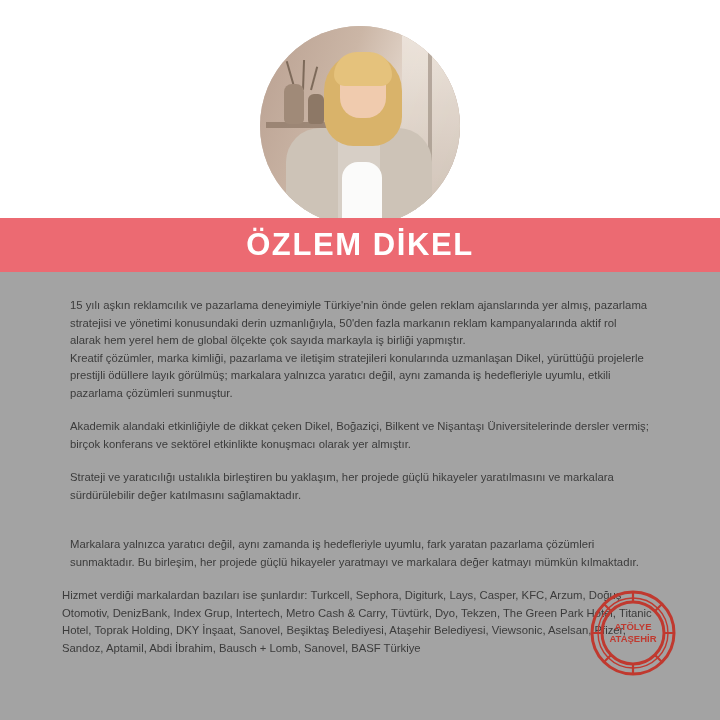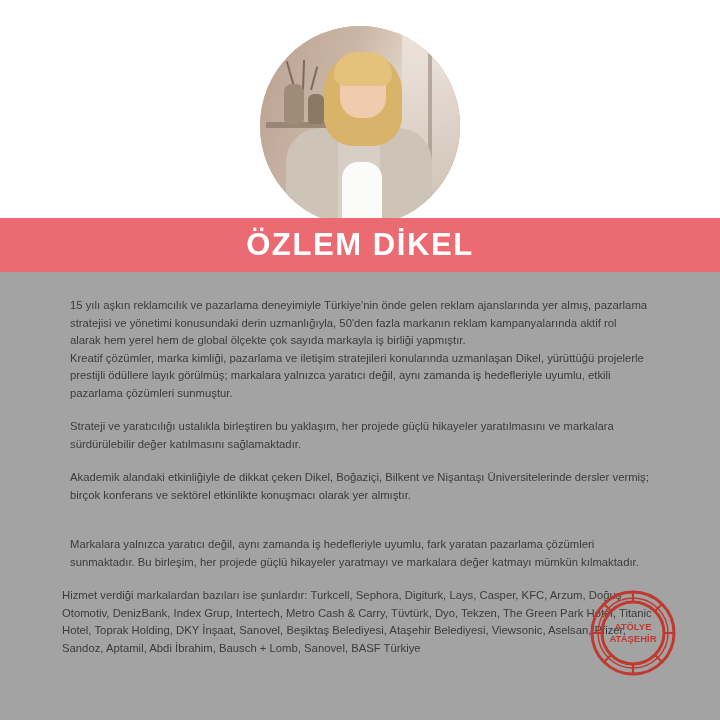--- a/index.html
+++ b/index.html
@@ -256,22 +256,22 @@
     </div>
   </div>
 
   <div class="name-banner">
     <h1>ÖZLEM DİKEL</h1>
   </div>
 
   <div class="content">
     <p class="para p1">15 yılı aşkın reklamcılık ve pazarlama deneyimiyle Türkiye'nin önde gelen reklam ajanslarında yer almış, pazarlama stratejisi ve yönetimi konusundaki derin uzmanlığıyla, 50'den fazla markanın reklam kampanyalarında aktif rol alarak hem yerel hem de global ölçekte çok sayıda markayla iş birliği yapmıştır.</p>
     <p class="para p2">Kreatif çözümler, marka kimliği, pazarlama ve iletişim stratejileri konularında uzmanlaşan Dikel, yürüttüğü projelerle prestijli ödüllere layık görülmüş; markalara yalnızca yaratıcı değil, aynı zamanda iş hedefleriyle uyumlu, etkili pazarlama çözümleri sunmuştur.</p>
+    <p class="para p4">Akademik alandaki etkinliğiyle de dikkat çeken Dikel, Boğaziçi, Bilkent ve Nişantaşı Üniversitelerinde dersler vermiş; birçok konferans ve sektörel etkinlikte konuşmacı olarak yer almıştır.</p>
     <p class="para p3">Strateji ve yaratıcılığı ustalıkla birleştiren bu yaklaşım, her projede güçlü hikayeler yaratılmasını ve markalara sürdürülebilir değer katılmasını sağlamaktadır.</p>
-    <p class="para p4">Akademik alandaki etkinliğiyle de dikkat çeken Dikel, Boğaziçi, Bilkent ve Nişantaşı Üniversitelerinde dersler vermiş; birçok konferans ve sektörel etkinlikte konuşmacı olarak yer almıştır.</p>
     <p class="para p5">Markalara yalnızca yaratıcı değil, aynı zamanda iş hedefleriyle uyumlu, fark yaratan pazarlama çözümleri sunmaktadır. Bu birleşim, her projede güçlü hikayeler yaratmayı ve markalara değer katmayı mümkün kılmaktadır.</p>
     <p class="para p6">Hizmet verdiği markalardan bazıları ise şunlardır: Turkcell, Sephora, Digiturk, Lays, Casper, KFC, Arzum, Doğuş Otomotiv, DenizBank, Index Grup, Intertech, Metro Cash &amp; Carry, Tüvtürk, Dyo, Tekzen, The Green Park Hotel, Titanic Hotel, Toprak Holding, DKY İnşaat, Sanovel, Beşiktaş Belediyesi, Ataşehir Belediyesi, Viewsonic, Aselsan, Pfizer, Sandoz, Aptamil, Abdi İbrahim, Bausch + Lomb, Sanovel, BASF Türkiye</p>
   </div>
 
   <div class="stamp">
     <svg width="86" height="86" viewBox="0 0 86 86" aria-hidden="true">
       <circle cx="43" cy="43" r="41" fill="none" stroke="#c0392f" stroke-width="3"></circle>
       <circle cx="43" cy="43" r="35" fill="none" stroke="#c0392f" stroke-width="1.4"></circle>
       <circle cx="43" cy="43" r="31" fill="none" stroke="#c0392f" stroke-width="3"></circle>
       <g stroke="#c0392f" stroke-width="2.2" stroke-linecap="round">

